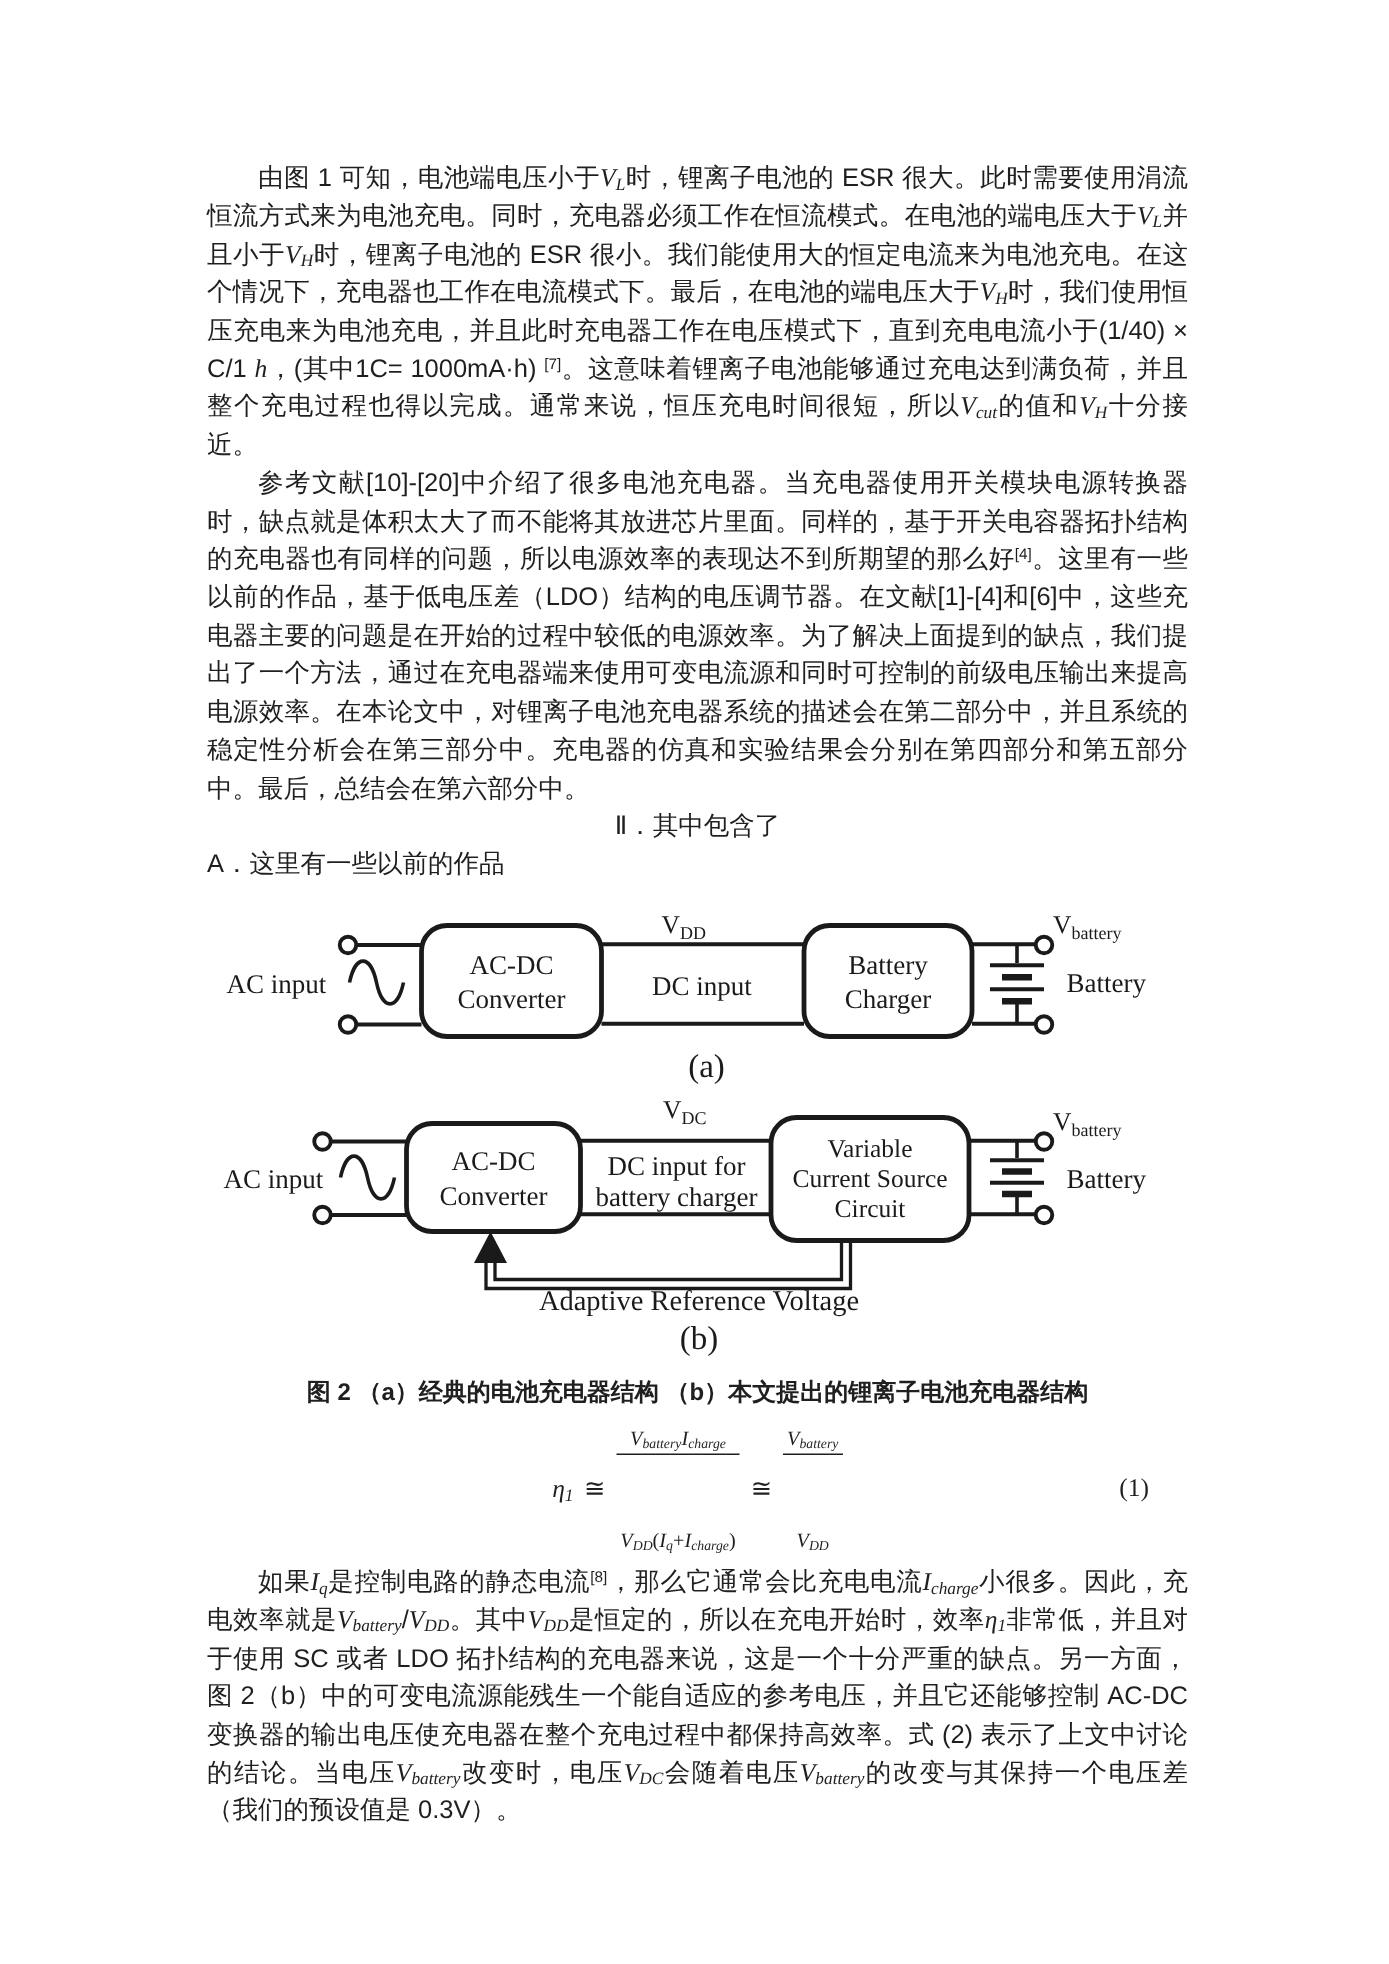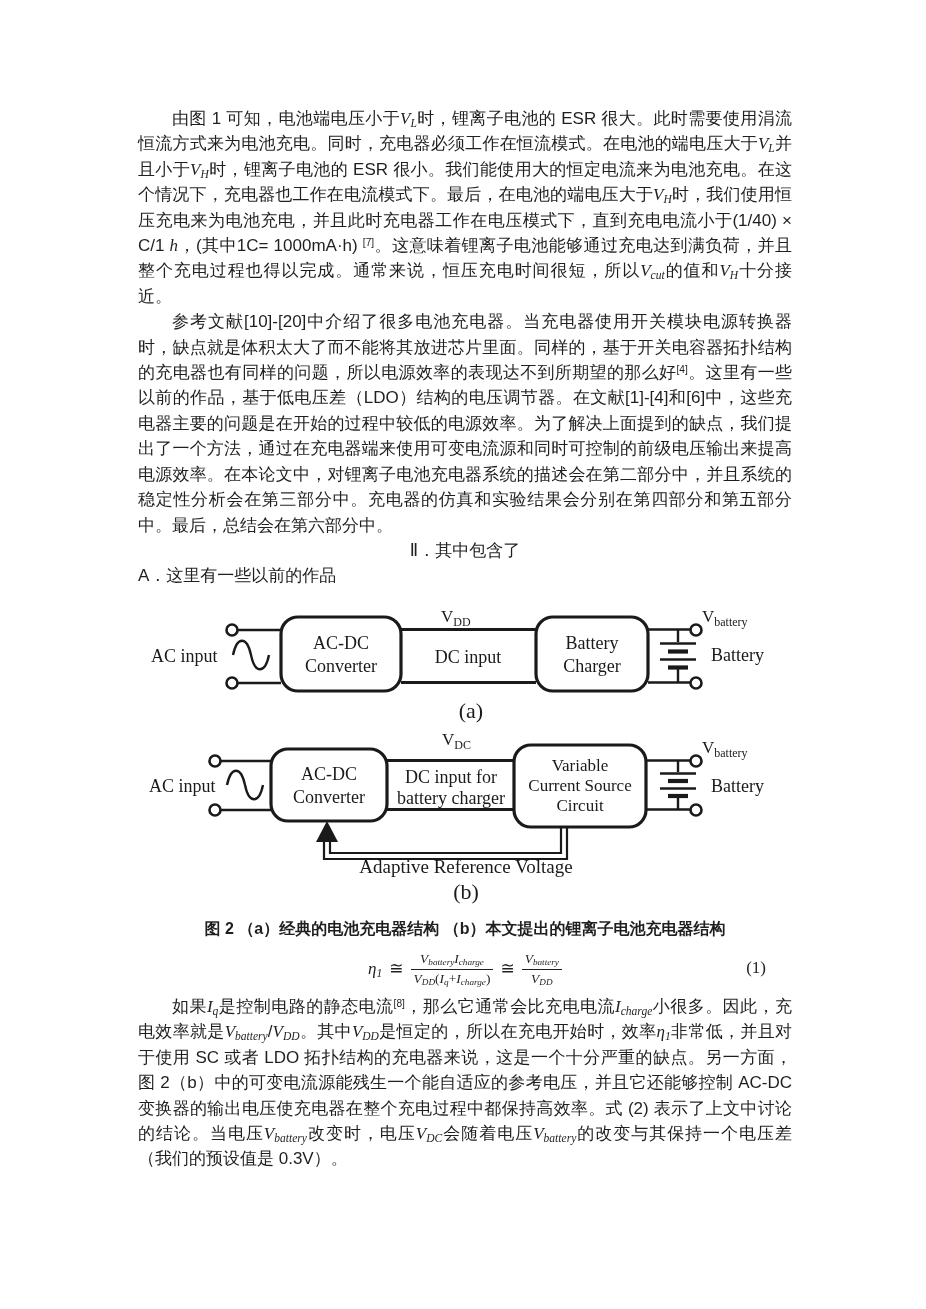--- a/index.html
+++ b/index.html
@@ -20,21 +20,21 @@
   .fig-b{margin-top:3px;}
   .fig-caption{margin:12px 0 0 0;font-size:16px;line-height:25.4px;
                text-align:center;font-weight:bold;}
   .equation{position:relative;text-align:center;padding:9px 0 7px 0;
             font-family:"Liberation Serif","DejaVu Serif",serif;font-size:17px;}
   .eq-main{display:inline-flex;align-items:center;gap:6px;}
   .rel{font-style:normal;padding:0 1px;}
   .frac{display:inline-flex;flex-direction:column;vertical-align:middle;
         font-size:13.5px;line-height:1.25;position:relative;top:1px;}
   .frac .num{border-bottom:1.3px solid #1f1f1f;padding:0 3px 1px 3px;text-align:center;}
-  .frac .den{padding:1px 3px 0 3px;text-align:center;}
+  .frac .den{padding:1px 3px 0 3px;text-align:center;margin-top:48px;}
   .eq-label{position:absolute;right:26px;top:50%;transform:translateY(-50%);
             font-size:17px;font-style:normal;}
   svg text{font-family:"Liberation Serif","DejaVu Serif",serif;fill:#1a1a1a;}
 </style>
 </head>
 <body>
 
 <div class="content">
 
   <p class="para">由图 1 可知，电池端电压小于<span class="var">V<sub>L</sub></span>时，锂离子电池的 ESR 很大。此时需要使用涓流恒流方式来为电池充电。同时，充电器必须工作在恒流模式。在电池的端电压大于<span class="var">V<sub>L</sub></span>并且小于<span class="var">V<sub>H</sub></span>时，锂离子电池的 ESR 很小。我们能使用大的恒定电流来为电池充电。在这个情况下，充电器也工作在电流模式下。最后，在电池的端电压大于<span class="var">V<sub>H</sub></span>时，我们使用恒压充电来为电池充电，并且此时充电器工作在电压模式下，直到充电电流小于(1/40) × C/1  <i class="lat">h</i>，(其中1C= 1000mA·h) <sup class="ref">[7]</sup>。这意味着锂离子电池能够通过充电达到满负荷，并且整个充电过程也得以完成。通常来说，恒压充电时间很短，所以<span class="var">V<sub>cut</sub></span>的值和<span class="var">V<sub>H</sub></span>十分接近。</p>

